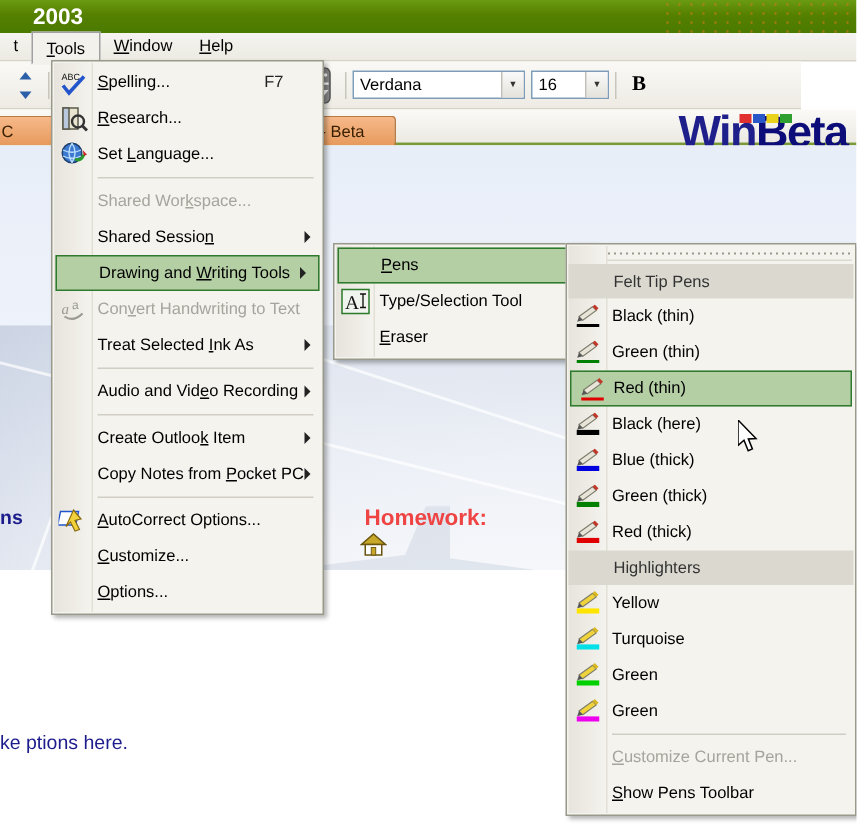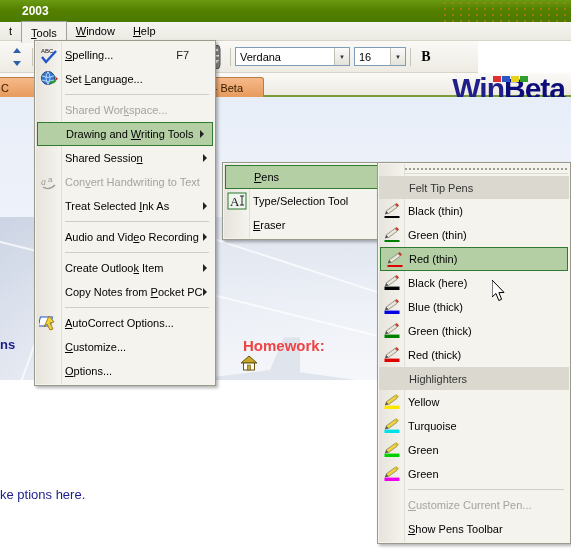--- a/index.html
+++ b/index.html
@@ -12,21 +12,21 @@
     background:#ffffff;
     position:relative;
   }
 
   
   #app-root { position:absolute; inset:0; }
 
   .titlebar {
     position:absolute; left:0; top:0; width:571px; height:22px;
     background:linear-gradient(to bottom,#6a9a12 0%,#558000 45%,#4a7a00 100%);
-    color:#ffffff; font-weight:bold; font-size:12px;
+    color:#ffffff; font-weight:bold; font-size:15px;
     display:flex; align-items:center; padding-left:22px;
     overflow:hidden;
   }
   .titlebar .dots {
     position:absolute; right:0; top:0; width:130px; height:22px;
     background-image:
       radial-gradient(circle, rgba(210,120,20,.85) 0.7px, transparent 0.9px);
     background-size:8px 6px;
     opacity:.75;
   }
@@ -41,21 +41,21 @@
   .menubar .mi.active {
     background:#f2f1ec;
     border:1px solid #a0a0a0;
     border-bottom-color:#f2f1ec;
     margin-top:2px; padding-top:4px; padding-bottom:2px;
     position:relative; z-index:40;
   }
   u { text-decoration:underline; }
 
   .toolbar {
-    position:absolute; left:0; top:41px; width:478px; height:32px;
+    position:absolute; left:0; top:41px; width:534px; height:32px;
     background:linear-gradient(to bottom,#faf9f6,#edebe3);
     border-bottom:1px solid #d6d3c8;
     display:flex; align-items:center;
   }
   .tb-sep { width:1px; height:18px; background:#c8c6bb; margin:0 4px; }
   .tb-btn { height:22px; min-width:22px; display:flex; align-items:center;
             justify-content:center; padding:0 2px; position:relative; }
   .tb-btn.pressed { border:1px solid #2a7a2a; background:#f0f4ef; }
   .tb-caret { width:9px; display:flex; align-items:flex-end; justify-content:center;
               font-size:7px; color:#333; padding-bottom:4px; }
@@ -335,38 +335,47 @@
       <div class="mrow">
         <span class="mico"><svg width="20" height="18" viewBox="0 0 20 18">
             <text x="2" y="7" font-size="6" font-family="Liberation Sans,sans-serif" fill="#111">ABC</text>
             <path d="M3 11 L7 16 L17 5" stroke="#2255cc" stroke-width="2.4" fill="none"></path>
           </svg></span>
         <span><u>S</u>pelling...</span>
         <span class="accel">F7</span>
       </div>
       <div class="mrow">
         <span class="mico"><svg width="20" height="18" viewBox="0 0 20 18">
+            <rect x="3" y="2" width="10" height="14" fill="#e8e4d0" stroke="#5a5a4a"></rect>
+            <rect x="3" y="2" width="4" height="14" fill="#b9c8dd" stroke="#5a5a4a"></rect>
+            <circle cx="13" cy="11" r="4" fill="none" stroke="#333" stroke-width="1.6"></circle>
+            <path d="M16 14 L19 17" stroke="#333" stroke-width="2"></path>
+          </svg></span>
+        <span><u>R</u>esearch...</span>
+      </div>
+      <div class="mrow">
+        <span class="mico"><svg width="20" height="18" viewBox="0 0 20 18">
             <circle cx="9" cy="8" r="6.5" fill="#3b7ad0" stroke="#204070"></circle>
             <path d="M3 6 q6 3 12 0 M3 10 q6 3 12 0" stroke="#bfe0ff" fill="none" stroke-width="0.9"></path>
             <path d="M9 1.5 q-4 6 0 13 M9 1.5 q4 6 0 13" stroke="#bfe0ff" fill="none" stroke-width="0.9"></path>
             <path d="M11 12 q4 2 6 -3" stroke="#2a9a2a" stroke-width="2" fill="none"></path>
             <path d="M16 6 l3 3 -2 1z" fill="#cc2222"></path>
           </svg></span>
         <span>Set <u>L</u>anguage...</span>
       </div>
       <div class="msep"></div>
       <div class="mrow disabled">
         <span>Shared Wor<u>k</u>space...</span>
       </div>
+      <div class="mrow">
+        <span>Shared Sessio<u>n</u></span>
+        <span class="sub-arrow"></span>
+      </div>
       <div class="mrow sel">
         <span>Drawing and <u>W</u>riting Tools</span>
-        <span class="sub-arrow"></span>
-      </div>
-      <div class="mrow">
-        <span>Shared Sessio<u>n</u></span>
         <span class="sub-arrow"></span>
       </div>
       <div class="mrow disabled">
         <span class="mico"><svg width="20" height="18" viewBox="0 0 20 18">
             <text x="2" y="12" font-size="10" font-style="italic" font-family="Liberation Serif,serif" fill="#9a9a92">a</text>
             <text x="9" y="9" font-size="8" font-family="Liberation Sans,sans-serif" fill="#9a9a92">a</text>
             <path d="M4 14 q6 4 12 -2" stroke="#9a9a92" stroke-width="1.4" fill="none"></path>
           </svg></span>
         <span>Con<u>v</u>ert Handwriting to Text</span>
       </div>

